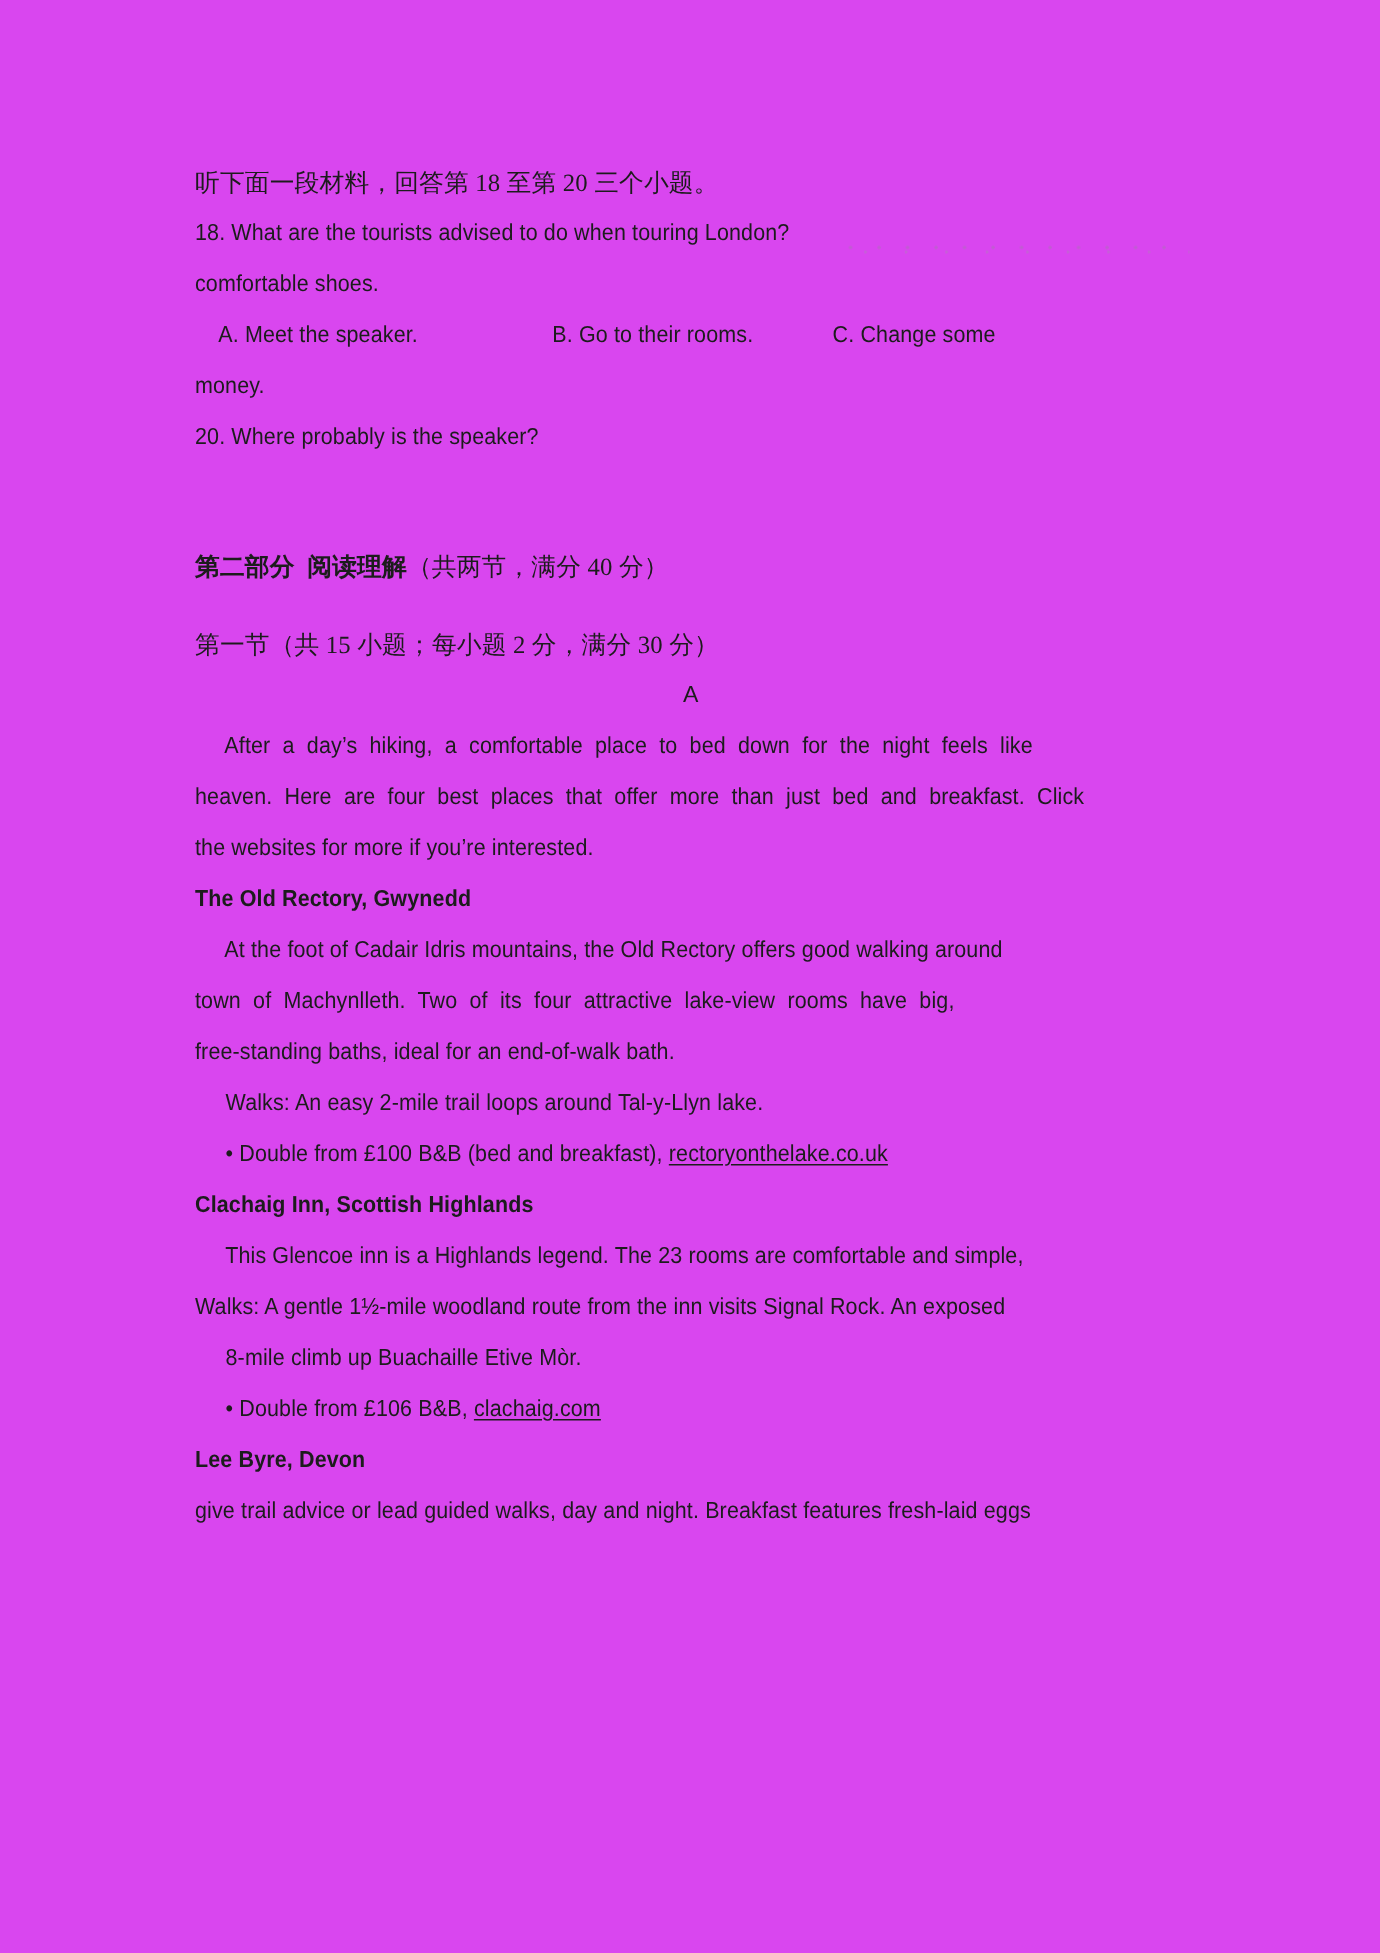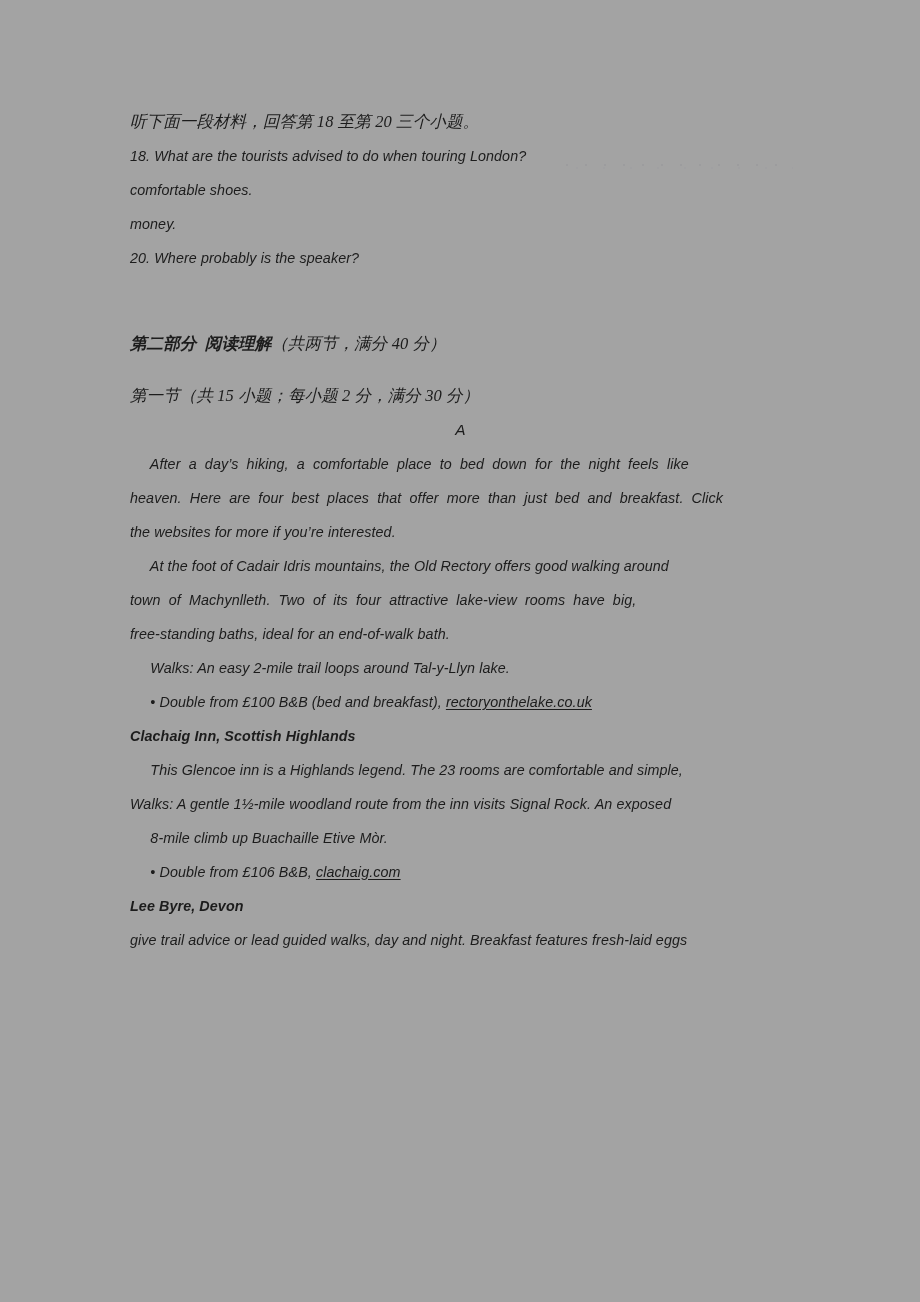--- a/index.html
+++ b/index.html
@@ -14,22 +14,21 @@
     overflow: hidden;
     font-family: "Liberation Sans", sans-serif;
     color: #1a1a1a;
   }
 
   .page {
     position: absolute;
     left: 0; top: 0;
     width: 920px;
     height: 1302px;
-    background: #a3a3a3;
-    font-style: italic;
+    background: #d946ef;
   }
 
   
   .col {
     position: absolute;
     left: 130px;
     top: 0;
     width: 661px;
   }
 
@@ -95,39 +94,41 @@
 
 <div class="page">
 
   <div class="col" style="top:105px;">
 
     <div class="ln cn">听下面一段材料，回答第 18 至第 20 三个小题。</div>
 
     <div class="ln"><span class="en">18. What are the tourists advised to do when touring London?</span></div>
     <div class="ln"><span class="en">comfortable shoes.</span></div>
 
+    <div class="ln"><span class="en">    A. Meet the speaker.                      B. Go to their rooms.             C. Change some</span></div>
     <div class="ln"><span class="en">money.</span></div>
 
     <div class="ln"><span class="en">20. Where probably is the speaker?</span></div>
 
     <div class="blank"></div>
     <div class="blank-half"></div>
 
     <div class="ln cn"><span class="cn-bold">第二部分  阅读理解</span><span>（共两节，满分 40 分）</span></div>
 
     <div class="blank-half"></div>
 
     <div class="ln cn">第一节（共 15 小题；每小题 2 分，满分 30 分）</div>
 
     <div class="ln center-mark"><span class="en">A</span></div>
 
     <div class="ln"><span class="en">     After  a  day’s  hiking,  a  comfortable  place  to  bed  down  for  the  night  feels  like</span></div>
     <div class="ln"><span class="en">heaven.  Here  are  four  best  places  that  offer  more  than  just  bed  and  breakfast.  Click</span></div>
     <div class="ln"><span class="en">the websites for more if you’re interested.</span></div>
 
+    <div class="ln"><span class="en en-bold">The Old Rectory, Gwynedd</span></div>
     <div class="ln"><span class="en">     At the foot of Cadair Idris mountains, the Old Rectory offers good walking around</span></div>
     <div class="ln"><span class="en">town  of  Machynlleth.  Two  of  its  four  attractive  lake-view  rooms  have  big,</span></div>
     <div class="ln"><span class="en">free-standing baths, ideal for an end-of-walk bath.</span></div>
     <div class="ln"><span class="en">     Walks: An easy 2-mile trail loops around Tal-y-Llyn lake.</span></div>
     <div class="ln"><span class="en"><span>     • Double from £100 B&amp;B (bed and breakfast), </span><span class="lnk">rectoryonthelake.co.uk</span></span></div>
 
     <div class="ln"><span class="en en-bold">Clachaig Inn, Scottish Highlands</span></div>
     <div class="ln"><span class="en">     This Glencoe inn is a Highlands legend. The 23 rooms are comfortable and simple,</span></div>
     <div class="ln"><span class="en">Walks: A gentle 1½-mile woodland route from the inn visits Signal Rock. An exposed</span></div>
     <div class="ln"><span class="en">     8-mile climb up Buachaille Etive Mòr.</span></div>

